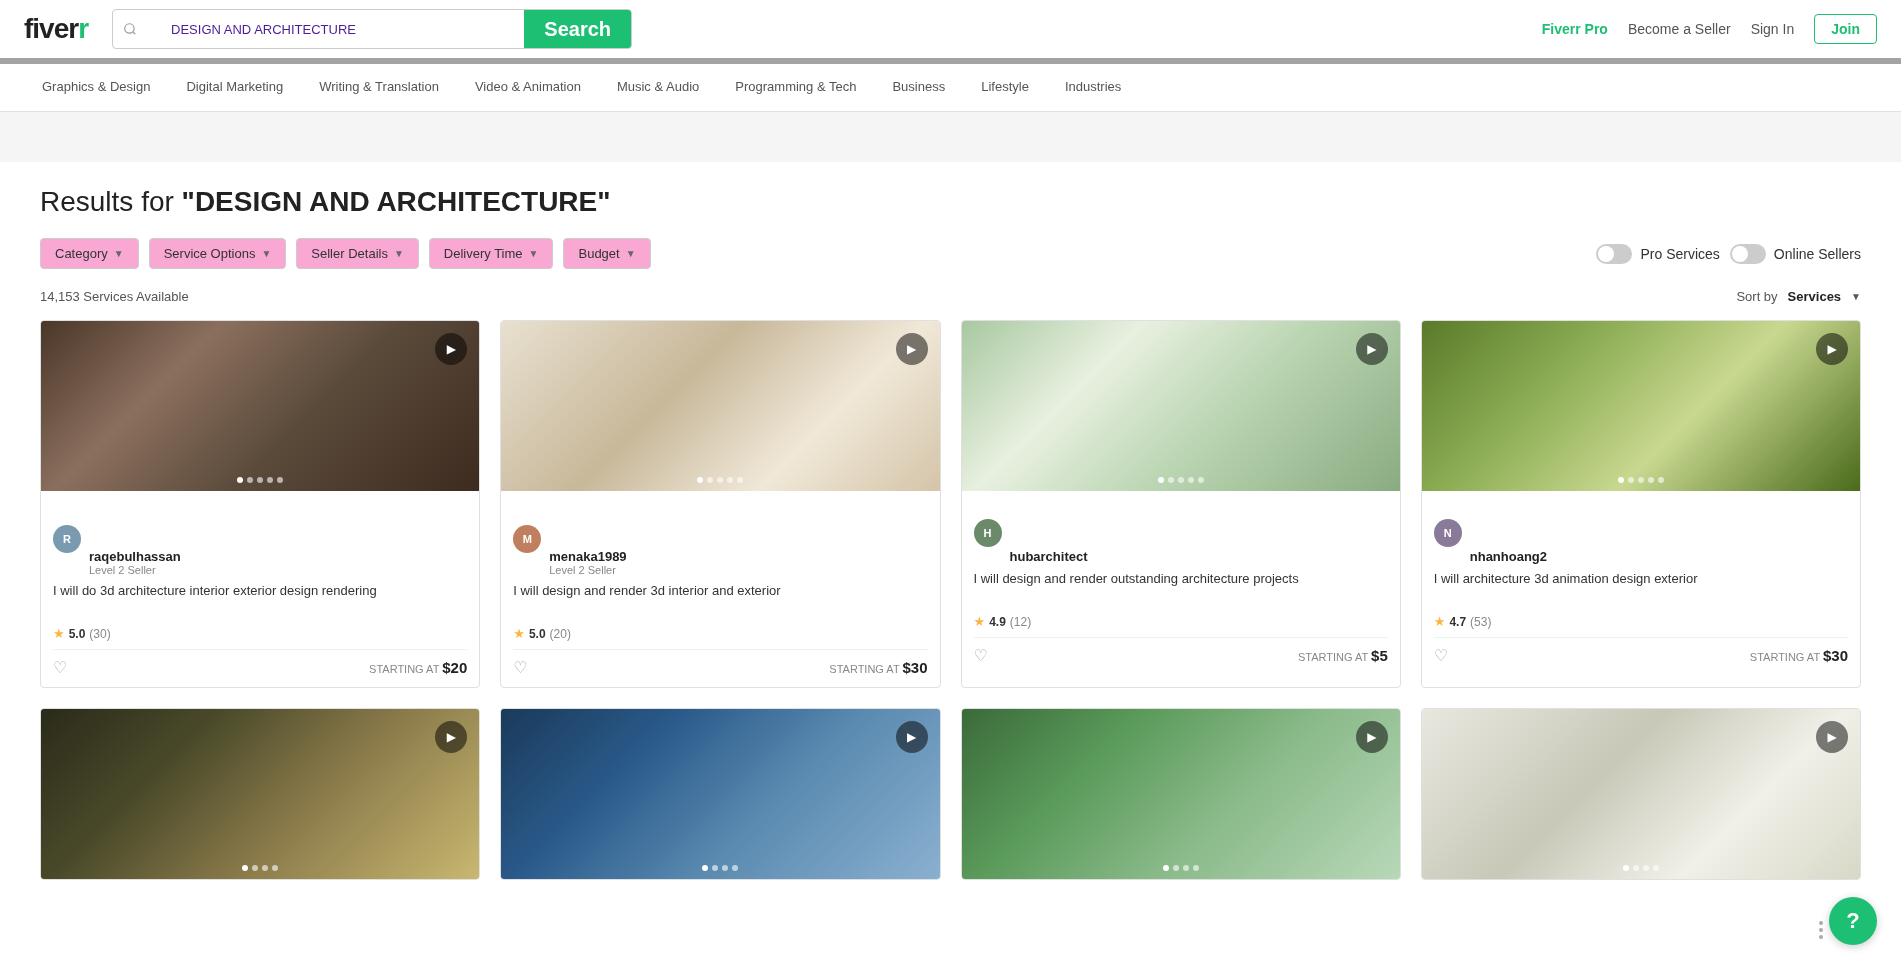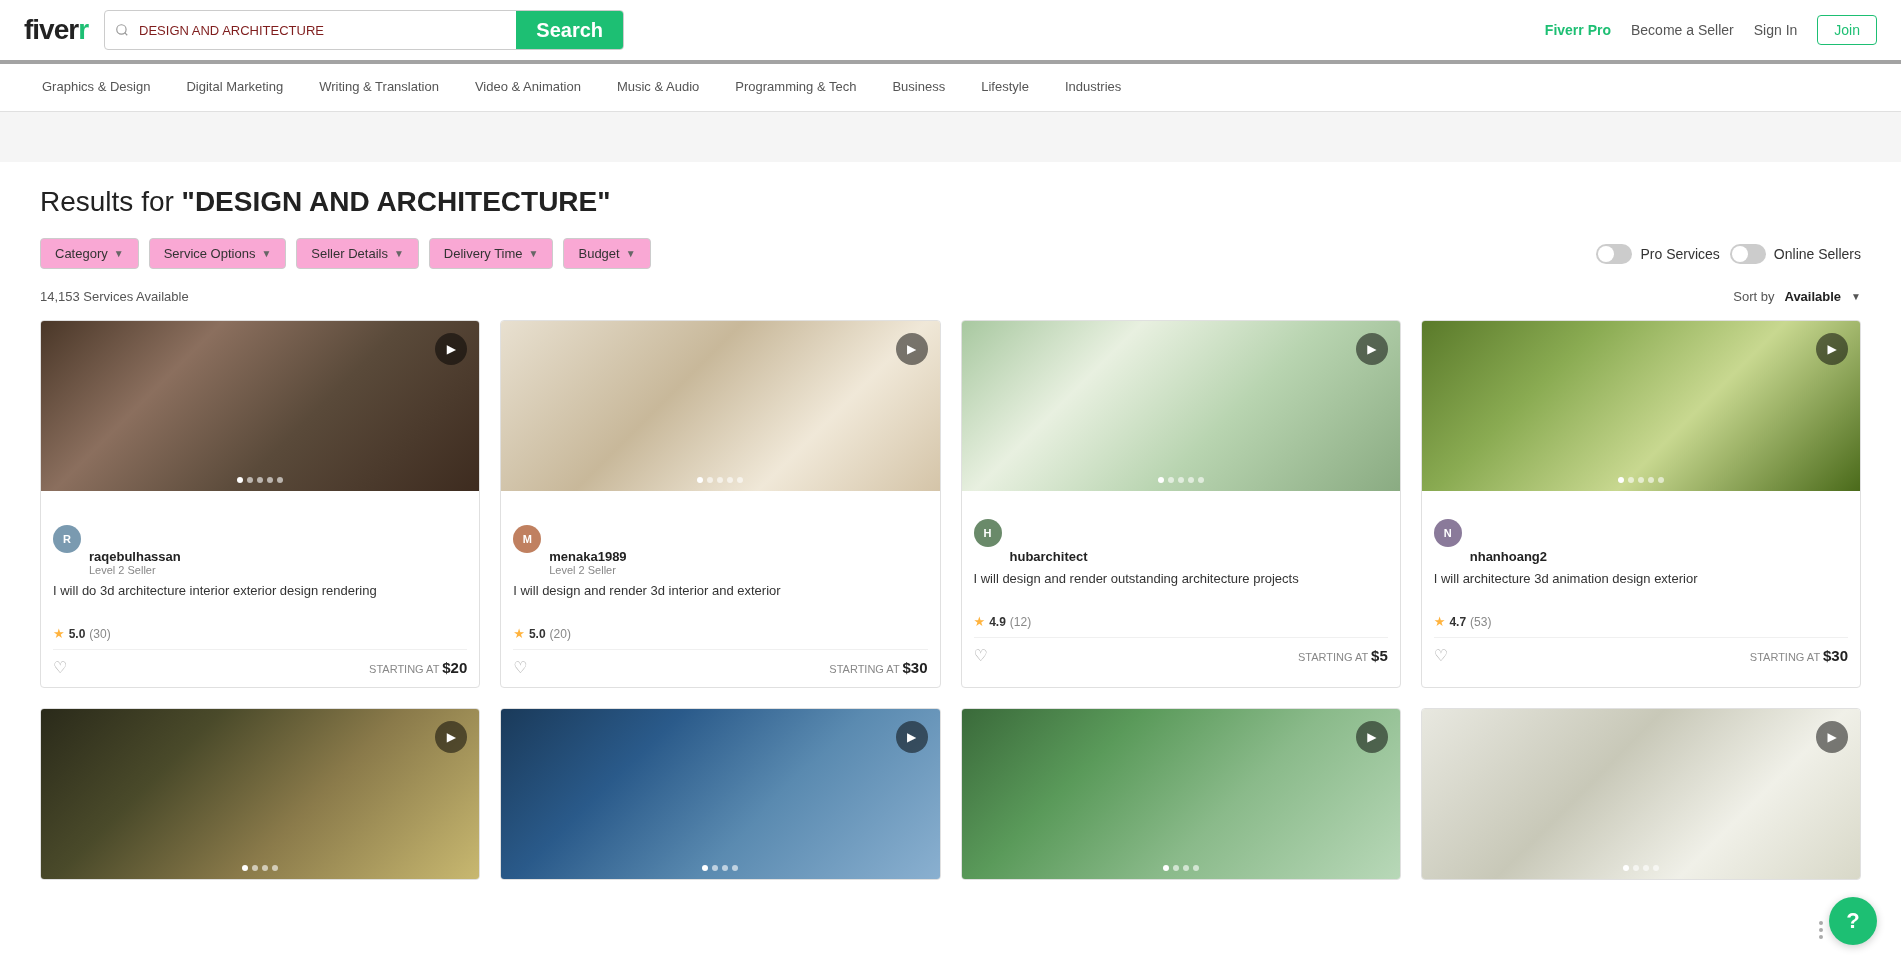--- a/index.html
+++ b/index.html
@@ -4,22 +4,22 @@
   <style>
     * { box-sizing: border-box; margin: 0; padding: 0; }
     body { font-family: 'Segoe UI', Arial, sans-serif; color: #333; background: #fff; font-size: 14px; }
 
     
     .header {
       display: flex;
       align-items: center;
       padding: 0 24px;
       height: 64px;
-      border-bottom: 4px solid #a3a3a3;
-      gap: 16px;
+      border-bottom: 6px solid #a3a3a3;
+      gap: 24px;
     }
     .logo {
       font-size: 28px;
       font-weight: 700;
       color: #222;
       letter-spacing: -1px;
       flex-shrink: 0;
     }
     .logo span { color: #1dbf73; }
     .search-bar {
@@ -37,23 +37,24 @@
       color: #999;
       font-size: 14px;
       display: flex;
       align-items: center;
     }
     .search-input {
       border: none;
       outline: none;
       flex: 1;
       font-size: 13px;
-      color: #7f1d1d;
+      color: #4c1d95;
       background: #fff;
       height: 100%;
+      margin-left: 24px;
     }
     .search-btn {
       background: #1dbf73;
       color: #fff;
       border: none;
       padding: 0 20px;
       height: 100%;
       font-size: 20px;
       font-weight: 600;
       cursor: pointer;
@@ -68,21 +69,21 @@
     .nav-link { font-size: 14px; color: #555; text-decoration: none; cursor: pointer; }
     .nav-link.green { color: #1dbf73; font-weight: 600; }
     .nav-link.sign-in { color: #555; }
     .join-btn {
       border: 1px solid #1dbf73;
       color: #1dbf73;
       background: #fff;
       padding: 6px 16px;
       border-radius: 4px;
       font-size: 14px;
-      font-weight: 400;
+      font-weight: 700;
       cursor: pointer;
     }
 
     
     .cat-nav {
       display: flex;
       align-items: center;
       gap: 0;
       padding: 0 24px;
       border-bottom: 1px solid #e0e0e0;
@@ -419,21 +420,21 @@
       <div class="toggle-wrap">
         <div class="toggle"></div>
         <span>Online Sellers</span>
       </div>
     </div>
 
   <div class="services-row">
     <span class="services-count">14,153 Services Available</span>
     <div class="sort-by">
       <span>Sort by</span>
-      <strong>Available</strong>
+      <strong>Services</strong>
       <span class="chevron">▼</span>
     </div>
   </div>
 
   <div class="cards-grid" id="cards-grid">
   <div class="card">
     <div class="card-image img-1">
       <div class="play-btn">▶</div>
       <div class="dots">
             <div class="dot active"></div>

